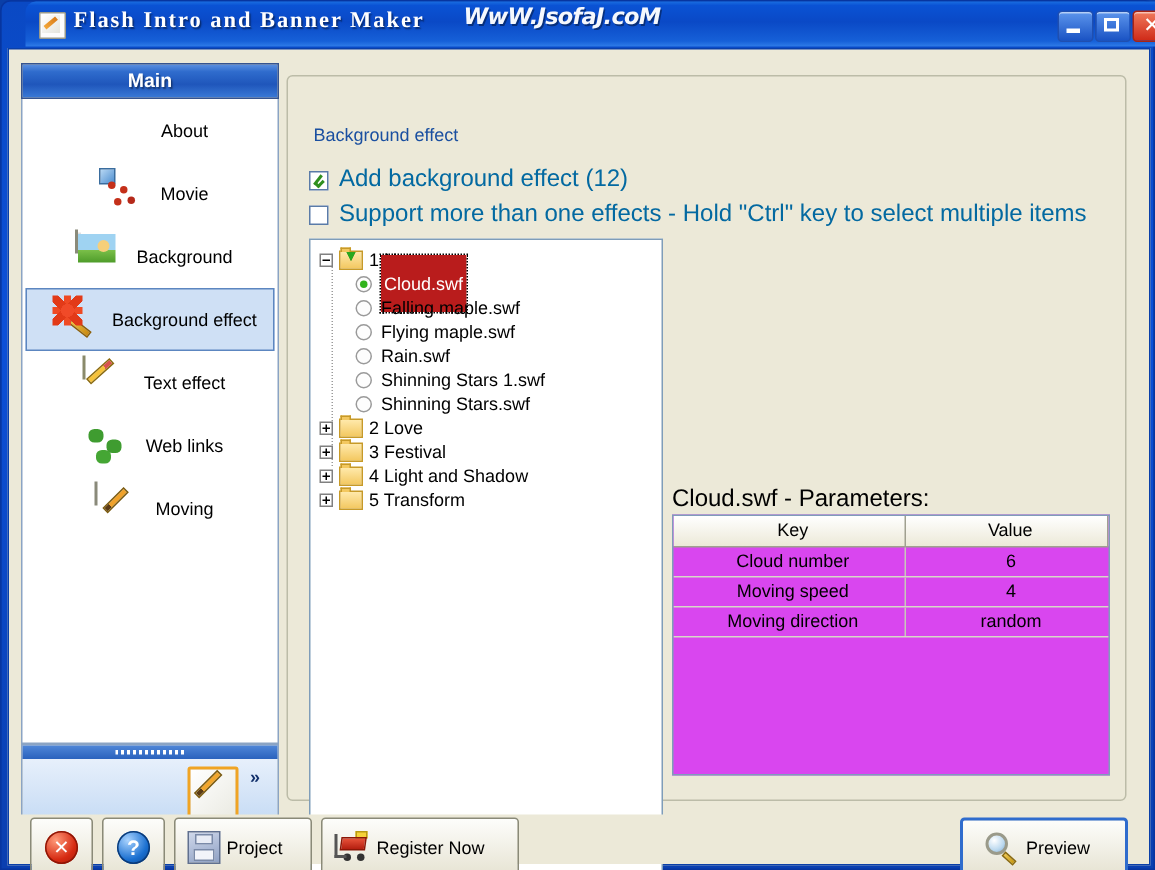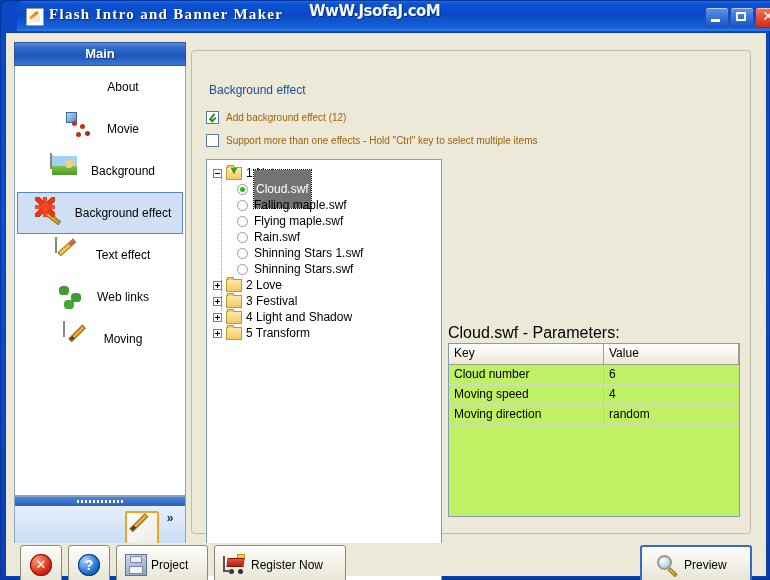--- a/index.html
+++ b/index.html
@@ -46,21 +46,21 @@
     font-family:"Liberation Serif","DejaVu Serif",serif;
     text-shadow:1px 1px 1px rgba(0,0,0,.45);
     white-space:nowrap;
   }
   #watermark{
     position:absolute;left:292px;top:1px;
     color:#ffffff;font-size:15px;font-weight:bold;
     font-family:"DejaVu Sans",sans-serif;
     letter-spacing:-0.5px;
     text-shadow:1px 1px 0 rgba(0,0,0,.4);
-    opacity:.96;white-space:nowrap;
+    opacity:.96;white-space:nowrap;font-style:italic;
   }
   .winbtn{
     position:absolute;top:6px;width:22px;height:19px;
     border:1px solid #1f4fb0;border-radius:3px;
     box-shadow:inset 0 1px 0 rgba(255,255,255,.55);
     cursor:pointer;
   }
   #btn-min{left:688px;background:linear-gradient(180deg,#5c95ec,#1a53c4);}
   #btn-max{left:713px;background:linear-gradient(180deg,#5c95ec,#1a53c4);}
   #btn-close{left:738px;width:24px;background:linear-gradient(180deg,#f07a5c,#cf2a18);border-color:#a82414;}
@@ -256,21 +256,21 @@
   .cbox.checked:after{
     content:"";position:absolute;left:3px;top:5px;width:4px;height:2px;
     border-left:2px solid #2f8f1e;border-bottom:2px solid #2f8f1e;
     transform:rotate(-45deg);
     box-shadow:none;
   }
   .cbox.checked:before{
     content:"";position:absolute;left:4px;top:1px;width:2px;height:8px;
     background:#2f8f1e;transform:rotate(38deg);
   }
-  .cblabel{font-size:10px;color:#a16207;white-space:nowrap;}
+  .cblabel{font-size:16px;color:#0369a1;white-space:nowrap;}
   
   #treepanel{
     position:absolute;left:200px;top:126px;width:236px;height:433px;
     background:#ffffff;border:1px solid #7f9db9;
     box-sizing:border-box;overflow:hidden;
   }
   .tnode{position:relative;height:16px;display:flex;align-items:center;font-size:12px;white-space:nowrap;}
   .tnode.root{padding-left:6px;}
   .tnode.child{padding-left:30px;}
   .expander{
@@ -303,35 +303,36 @@
     width:11px;height:11px;border-radius:50%;box-sizing:border-box;
     border:1px solid #9a9a9a;background:#fdfdfd;
     position:relative;flex:0 0 auto;margin-right:6px;cursor:pointer;
   }
   .radio.on:after{
     content:"";position:absolute;left:2px;top:2px;width:5px;height:5px;border-radius:50%;
     background:#31b31b;
   }
   .tlabel{color:#000;}
   .tlabel.sel{
-    background:#737373;color:#ffffff;padding:12px 2px;
+    background:#b91c1c;color:#ffffff;padding:12px 2px;
     outline:1px dotted #000;
   }
   .guide{
     position:absolute;left:14px;top:16px;width:1px;height:136px;
     background:repeating-linear-gradient(180deg,#9a9a9a 0 1px,transparent 1px 2px);
   }
   
   #param-title{
     position:absolute;left:442px;top:291px;font-size:16px;color:#000;
   }
   #paramtable{
     position:absolute;left:442px;top:310px;width:292px;height:174px;
-    background:#bef264;border:1px solid #7f9db9;box-sizing:border-box;
+    background:#d946ef;border:1px solid #7f9db9;box-sizing:border-box;
     overflow:hidden;
+    text-align:center;
   }
   .ptr{display:flex;height:19px;font-size:12px;}
   .ptr.head{
     background:linear-gradient(180deg,#ffffff,#ece9d8);
     border-bottom:1px solid #a0a090;height:20px;
   }
   .pcell{
     padding:2px 0 0 5px;box-sizing:border-box;overflow:hidden;white-space:nowrap;
   }
   .pcell.k{width:155px;border-right:1px solid #c8c8b8;}

